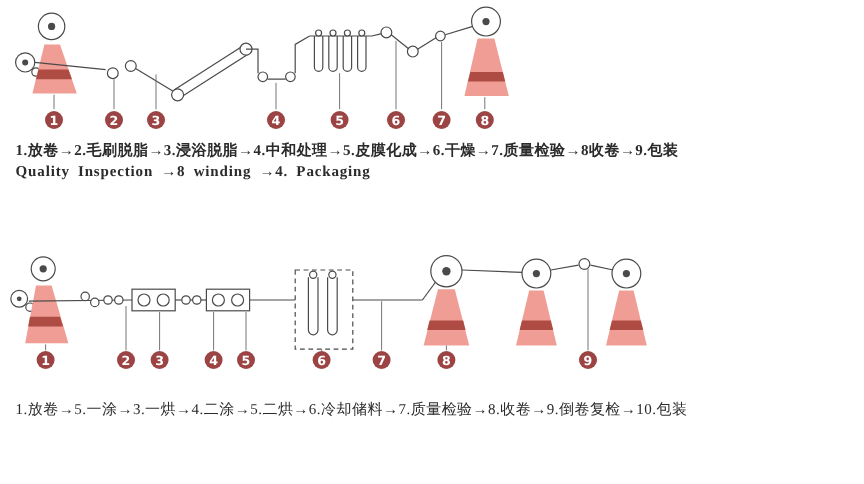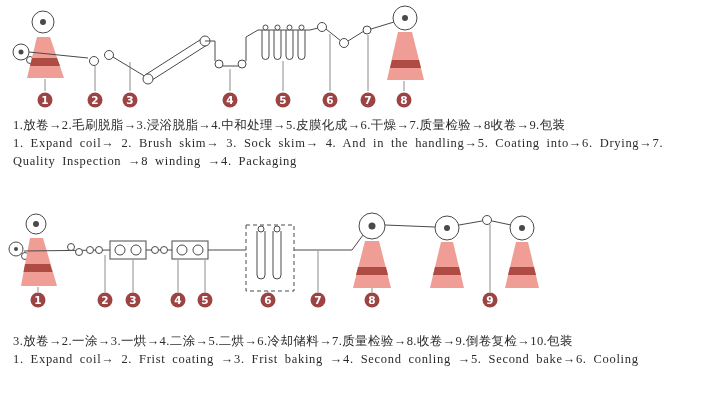--- a/index.html
+++ b/index.html
@@ -4,21 +4,21 @@
 <style>
   html,body{margin:0;padding:0;}
   body{
     width:720px;height:403px;background:#ffffff;position:relative;overflow:hidden;
     font-family:"Liberation Serif","DejaVu Serif",serif;color:#2b2b2b;
   }
   .diagram{position:absolute;left:0;}
   #diagram1{top:0;}
   #diagram2{top:205px;}
   .caption{position:absolute;left:13px;width:702px;}
-  #caption1{top:118px;}
+  #caption1{top:118px;font-weight:bold;}
   #caption2{top:334px;}
   .caption p{margin:0 0 3px 0;font-size:12.5px;line-height:15px;letter-spacing:0.4px;white-space:nowrap;}
   .caption .en{letter-spacing:0.7px;word-spacing:3px;}
   .lines{stroke:#4a4a4a;stroke-width:1;fill:none;}
   .connector{stroke:#6f6f6f;stroke-width:0.8;fill:none;}
   .roller{fill:#ffffff;stroke:#4a4a4a;stroke-width:1;}
   .hub{fill:#4a4a4a;stroke:none;}
   .box{fill:#ffffff;stroke:#4a4a4a;stroke-width:1;}
   .dashed{fill:none;stroke:#4a4a4a;stroke-width:1;stroke-dasharray:4 3;}
   .cone{fill:var(--pink,#ef9d95);}
@@ -135,21 +135,20 @@
       <text x="368" y="103.8">7</text>
   </g>
   <g class="marker">
     <circle cx="404" cy="100" r="7.5"></circle>
       <text x="404" y="103.8">8</text>
   </g>
 </svg>
 
 <div id="caption1" class="caption">
   <p class="zh">1.放卷→2.毛刷脱脂→3.浸浴脱脂→4.中和处理→5.皮膜化成→6.干燥→7.质量检验→8收卷→9.包装</p>
-  <p class="en">1. Expand coil→ 2. Brush skim→ 3. Sock skim→ 4. And in the handling→5. Coating into→6. Drying→7.</p>
   <p class="en">Quality Inspection →8 winding →4. Packaging</p>
 </div>
 
 <svg id="diagram2" class="diagram" width="720" height="110" viewBox="0 0 720 110">
 
   <g>
     <circle class="roller" cx="36" cy="19" r="10"></circle>
     <circle class="hub" cx="36" cy="19" r="3"></circle>
     <circle class="roller" cx="16" cy="44" r="7"></circle>
     <circle class="hub" cx="16" cy="44" r="2"></circle>
@@ -270,15 +269,14 @@
     <circle cx="372" cy="95" r="7.5"></circle>
       <text x="372" y="98.8">8</text>
   </g>
   <g class="marker">
     <circle cx="490" cy="95" r="7.5"></circle>
       <text x="490" y="98.8">9</text>
   </g>
 </svg>
 
 <div id="caption2" class="caption">
-  <p class="zh">3.放卷→2.一涂→3.一烘→4.二涂→5.二烘→6.冷却储料→7.质量检验→8.收卷→9.倒卷复检→10.包装</p>
-  <p class="en">1. Expand coil→ 2. Frist coating →3. Frist baking →4. Second conling →5. Second bake→6. Cooling</p>
+  <p class="zh">1.放卷→5.一涂→3.一烘→4.二涂→5.二烘→6.冷却储料→7.质量检验→8.收卷→9.倒卷复检→10.包装</p>
 </div>
 
 </body></html>

